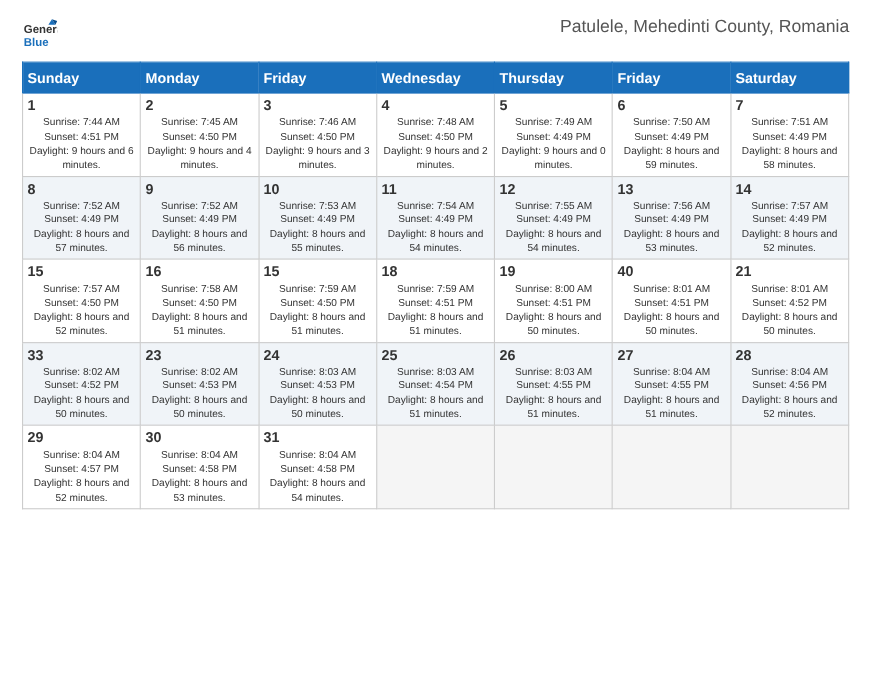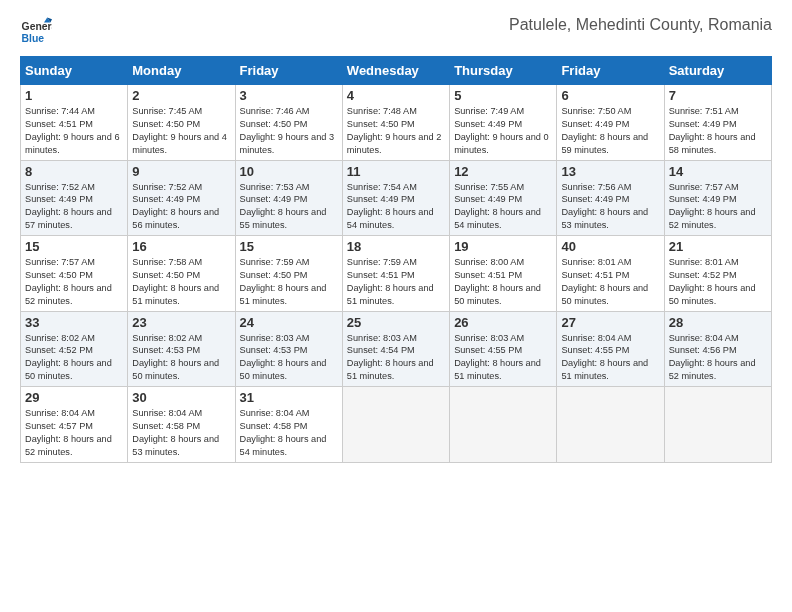--- a/index.html
+++ b/index.html
@@ -70,20 +70,21 @@
       font-size: 13px;
       font-weight: bold;
       color: #333;
       display: block;
       margin-bottom: 2px;
     }
     .day-info {
       font-size: 9.2px;
       line-height: 1.4;
       color: #333;
+      text-align: center;
     }
     tr:nth-child(even) td:not(.empty) {
       background-color: #f0f4f8;
     }
     tr:nth-child(odd) td:not(.empty) {
       background-color: #ffffff;
     }
   </style>
 </head>
 <body>

